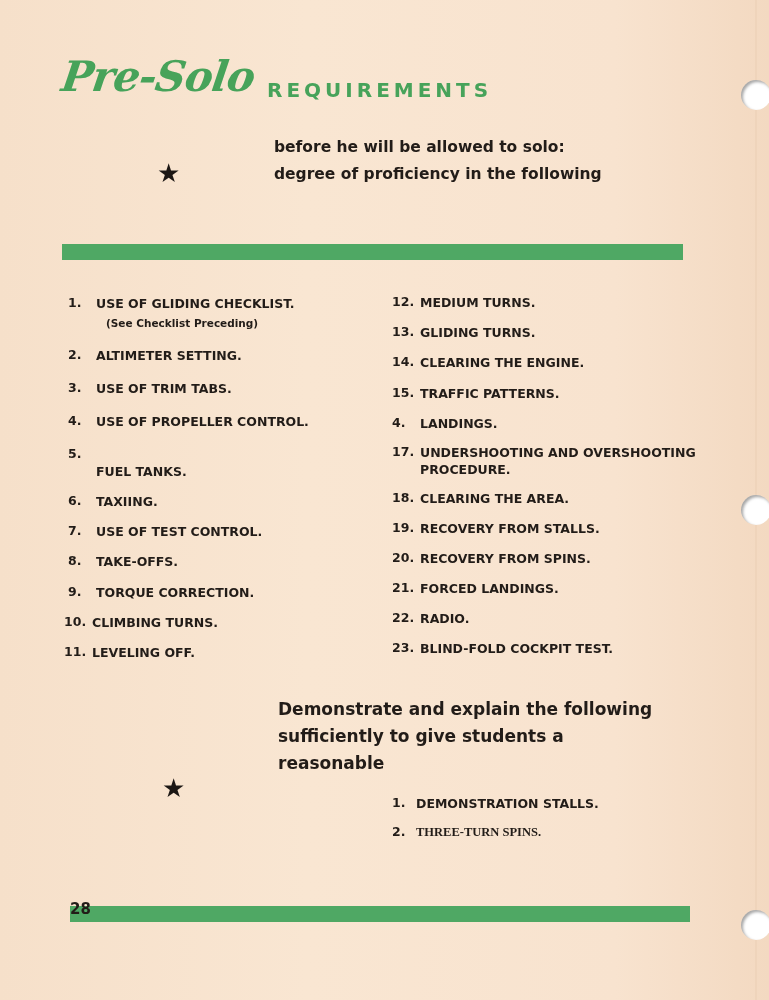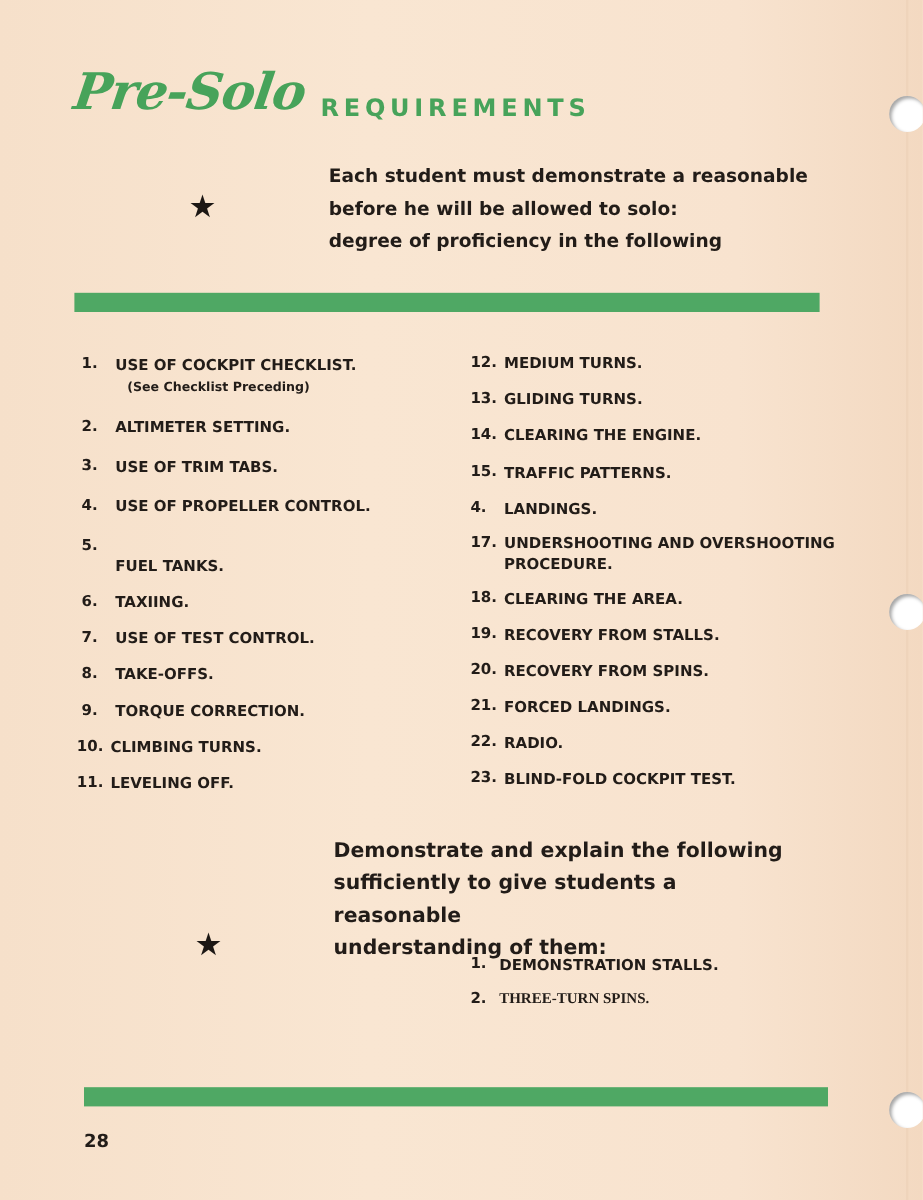--- a/index.html
+++ b/index.html
@@ -45,51 +45,50 @@
   }
   .list li { position: absolute; left: 0; white-space: nowrap; }
   .list .num { position: absolute; left: 0; width: 26px; }
   .list .txt { position: absolute; left: 28px; line-height: 17px; }
   .list .sub { display: block; font-size: 10.5px; font-weight: bold; margin-left: 10px; margin-top: 3px; }
   .intro2 {
     position: absolute; left: 278px; top: 696px; width: 380px;
     font-size: 17px; font-weight: bold; line-height: 27px; color: #221c18;
   }
   .page-num {
-    position: absolute; left: 70px; top: 942px; font-size: 15px; font-weight: bold; color: #221c18; text-align: right;
+    position: absolute; left: 70px; top: 900px; font-size: 15px; font-weight: bold; color: #221c18; text-align: right;
   }
   .hole {
     position: absolute; width: 30px; height: 30px; border-radius: 50%;
     background: #ffffff; box-shadow: inset 2px 2px 3px rgba(0,0,0,0.35);
   }
 </style>
 </head>
 <body>
 
 <div class="page">
   <div class="edge-line"></div>
 
   <div class="title-wrap">
     <span class="title-script">Pre-Solo</span>
     <span class="title-req">REQUIREMENTS</span>
   </div>
 
   <div class="star" style="left:157px; top:160px;">★</div>
   <div class="intro">
-    <div>Each student must demonstrate a reasonable</div>
     <div>before he will be allowed to solo:</div>
     <div>degree of proficiency in the following</div>
   </div>
 
   <div class="bar" style="left:62px; top:244px; width:621px;"></div>
 
   <ul class="list" style="left:68px; top:0;">
     <li style="top:295px;">
       <span class="num">1.</span>
-      <span class="txt"><span>USE OF COCKPIT CHECKLIST.</span><span class="sub">(See Checklist Preceding)</span></span>
+      <span class="txt"><span>USE OF GLIDING CHECKLIST.</span><span class="sub">(See Checklist Preceding)</span></span>
     </li>
     <li style="top:347px;">
       <span class="num">2.</span>
       <span class="txt">ALTIMETER SETTING.</span>
     </li>
     <li style="top:380px;">
       <span class="num">3.</span>
       <span class="txt">USE OF TRIM TABS.</span>
     </li>
     <li style="top:413px;">
@@ -173,21 +172,20 @@
     </li>
     <li style="top:640px;">
       <span class="num">23.</span>
       <span class="txt">BLIND-FOLD COCKPIT TEST.</span>
     </li>
   </ul>
 
   <div class="intro2">
     <div>Demonstrate and explain the following</div>
     <div>sufficiently to give students a reasonable</div>
-    <div>understanding of them:</div>
   </div>
   <div class="star" style="left:162px; top:775px;">★</div>
 
   <ul class="list" style="left:392px; top:0;">
     <li style="top:795px;">
       <span class="num">1.</span>
       <span class="txt" style="left:24px;">DEMONSTRATION STALLS.</span>
     </li>
     <li style="top:824px;">
       <span class="num">2.</span>

